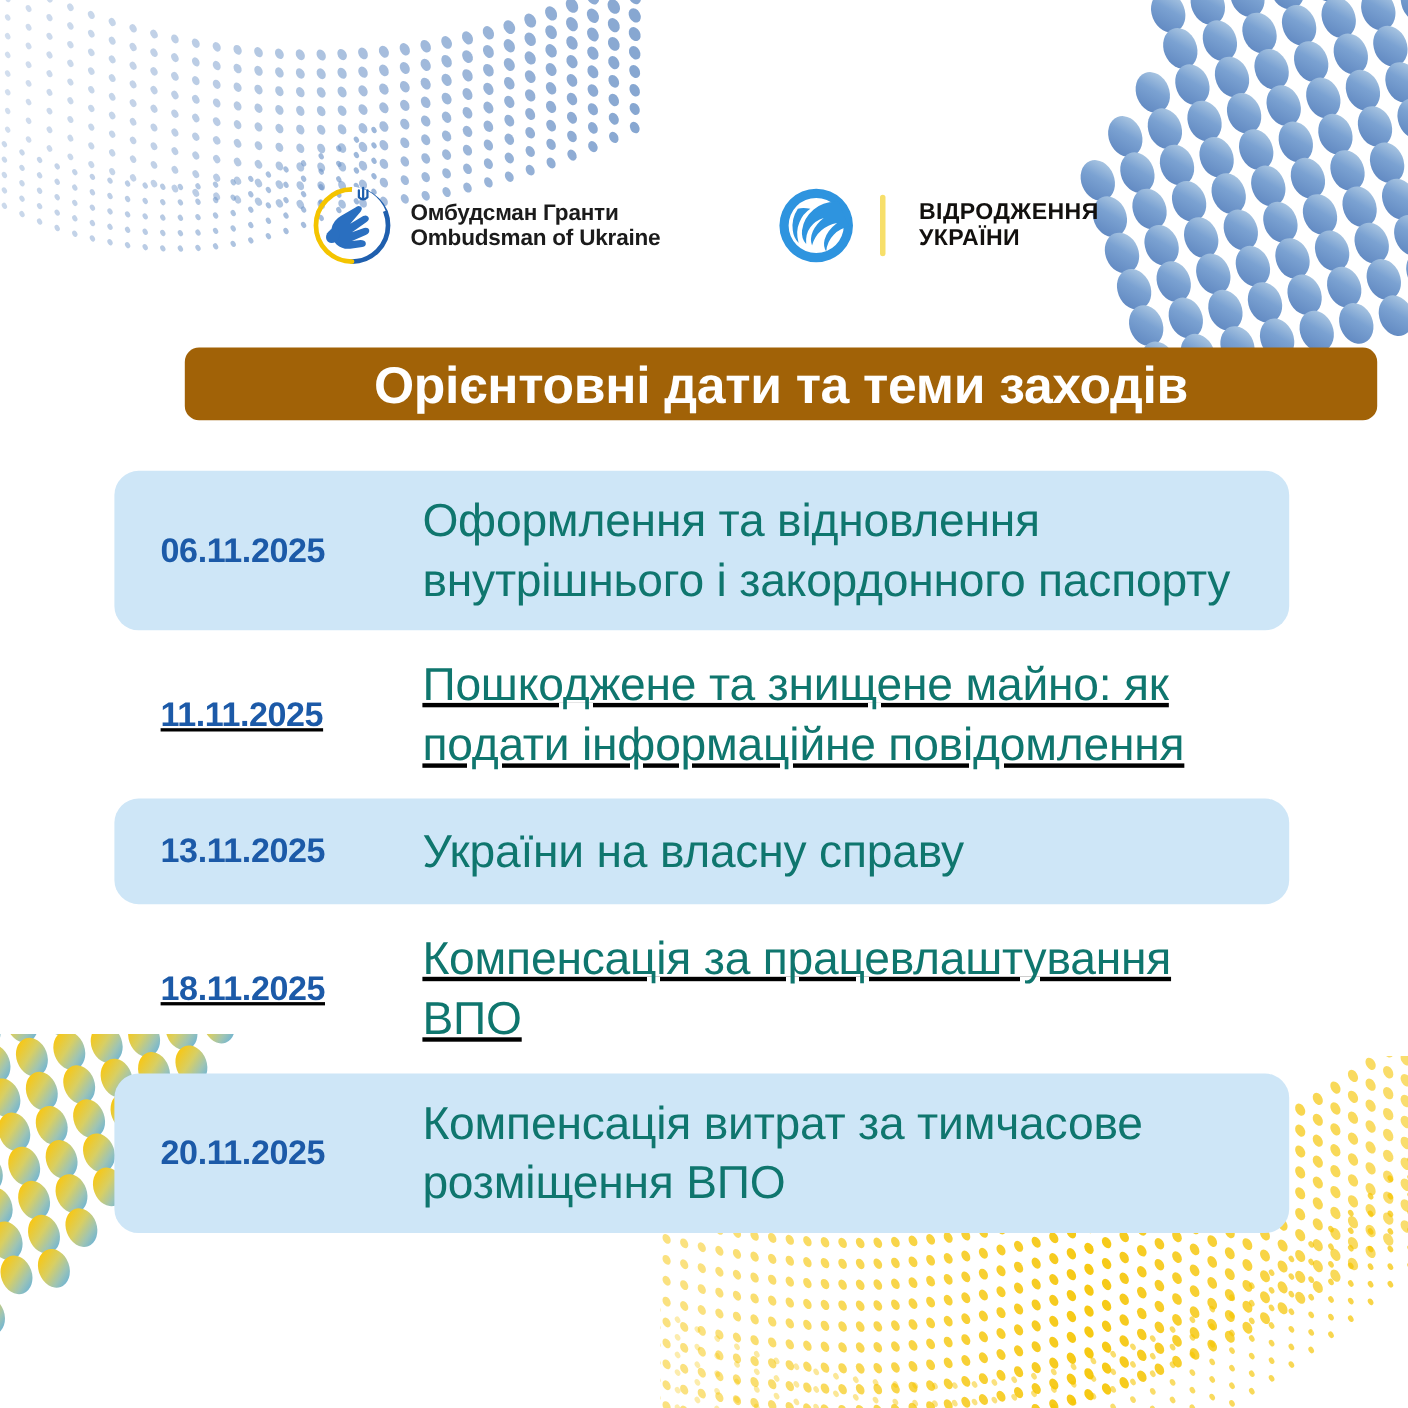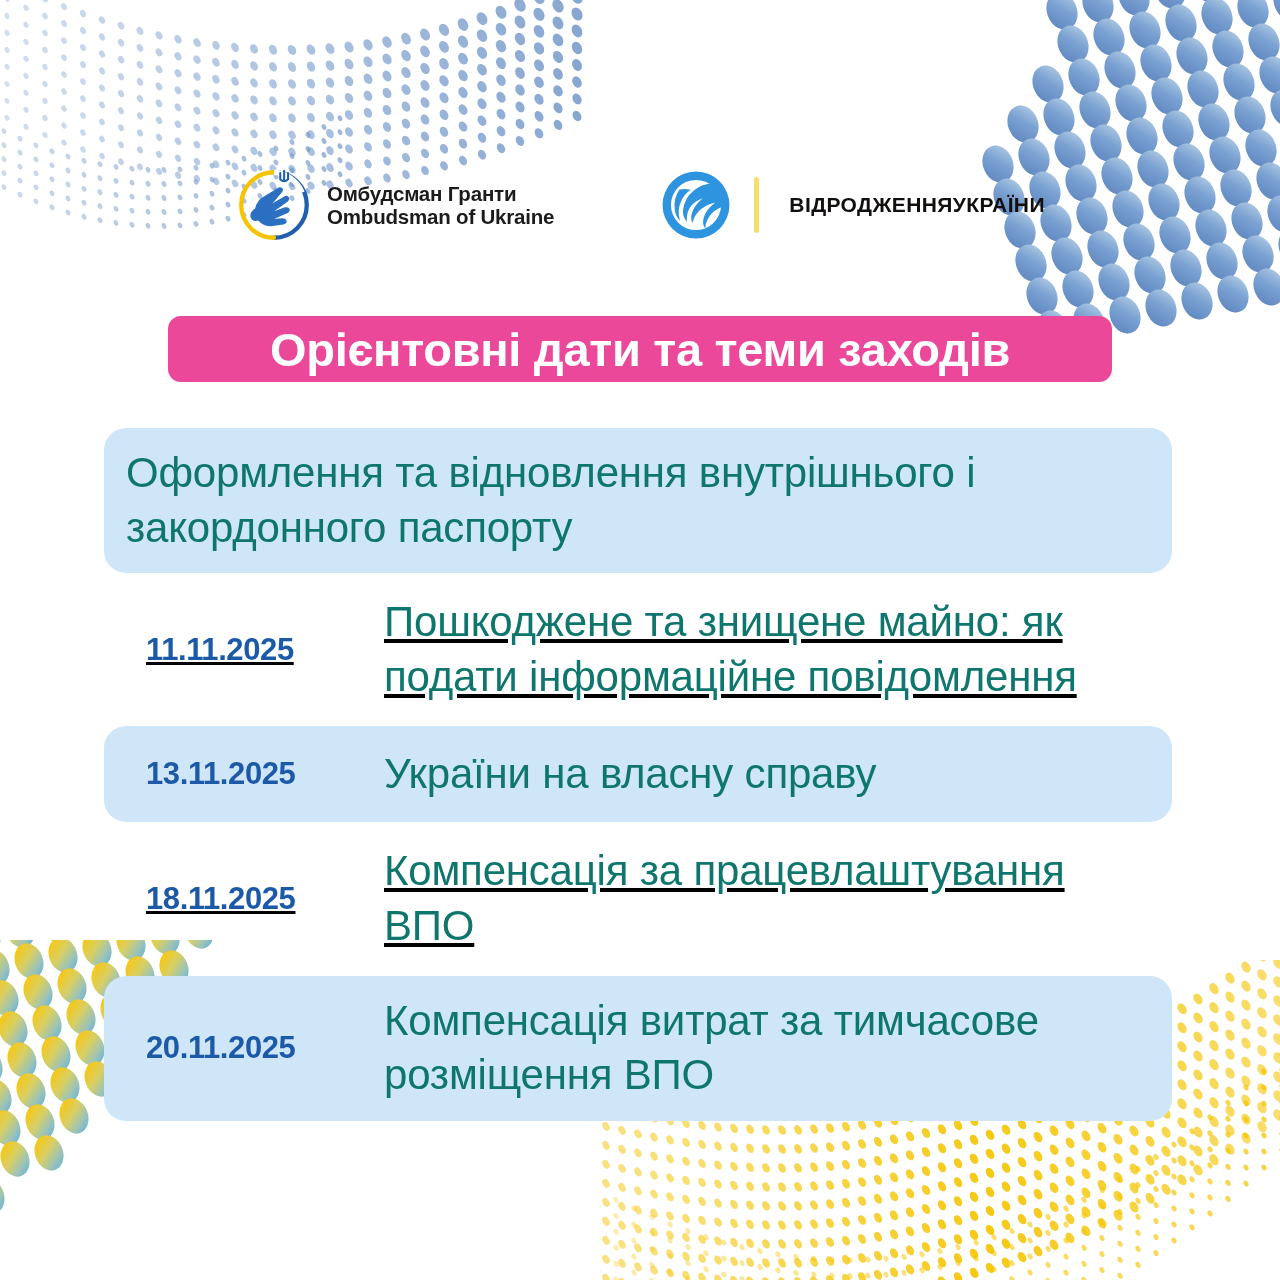--- a/index.html
+++ b/index.html
@@ -62,39 +62,40 @@
   }
   .vd-divider {
     width: 5px;
     height: 56px;
     border-radius: 3px;
     background: #f7df6a;
     margin: 0 16px 0 6px;
   }
   .logo-text-vidrodzhennia {
     display: flex;
+    flex-direction: column;
     justify-content: center;
     line-height: 1.12;
   }
   .logo-text-vidrodzhennia span {
     font-size: 21px;
     font-weight: bold;
     color: #12100e;
     letter-spacing: 0.4px;
     white-space: nowrap;
   }
 
   
   .title-banner {
     position: absolute;
     left: 168px;
     top: 316px;
-    width: 944px;
+    width: 1084px;
     height: 66px;
-    background: #ec4899;
+    background: #a16207;
     border-radius: 13px;
     display: flex;
     align-items: center;
     justify-content: center;
     z-index: 3;
   }
   .title-banner h1 {
     margin: 0;
     font-size: 47px;
     font-weight: bold;
@@ -1522,20 +1523,21 @@
   </div>
 
 </div>
 
 <div class="title-banner">
   <h1>Орієнтовні дати та теми заходів</h1>
 </div>
 
 <div class="schedule" id="schedule">
     <div class="row shaded">
+      <div class="row-date">06.11.2025</div>
       <div class="row-topic">Оформлення та відновлення внутрішнього і закордонного паспорту</div>
     </div>
     <div class="row plain">
       <div class="row-date">11.11.2025</div>
       <div class="row-topic">Пошкоджене та знищене майно: як подати інформаційне повідомлення</div>
     </div>
     <div class="row shaded">
       <div class="row-date">13.11.2025</div>
       <div class="row-topic">України на власну справу</div>
     </div>

